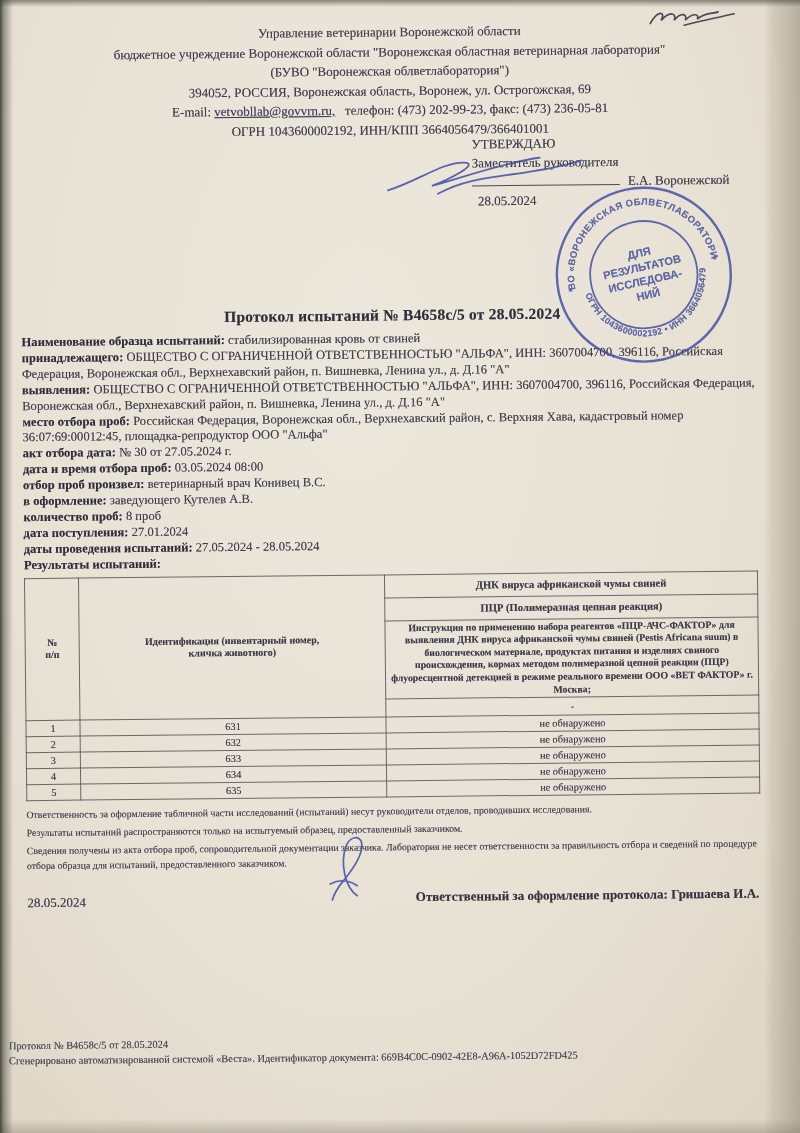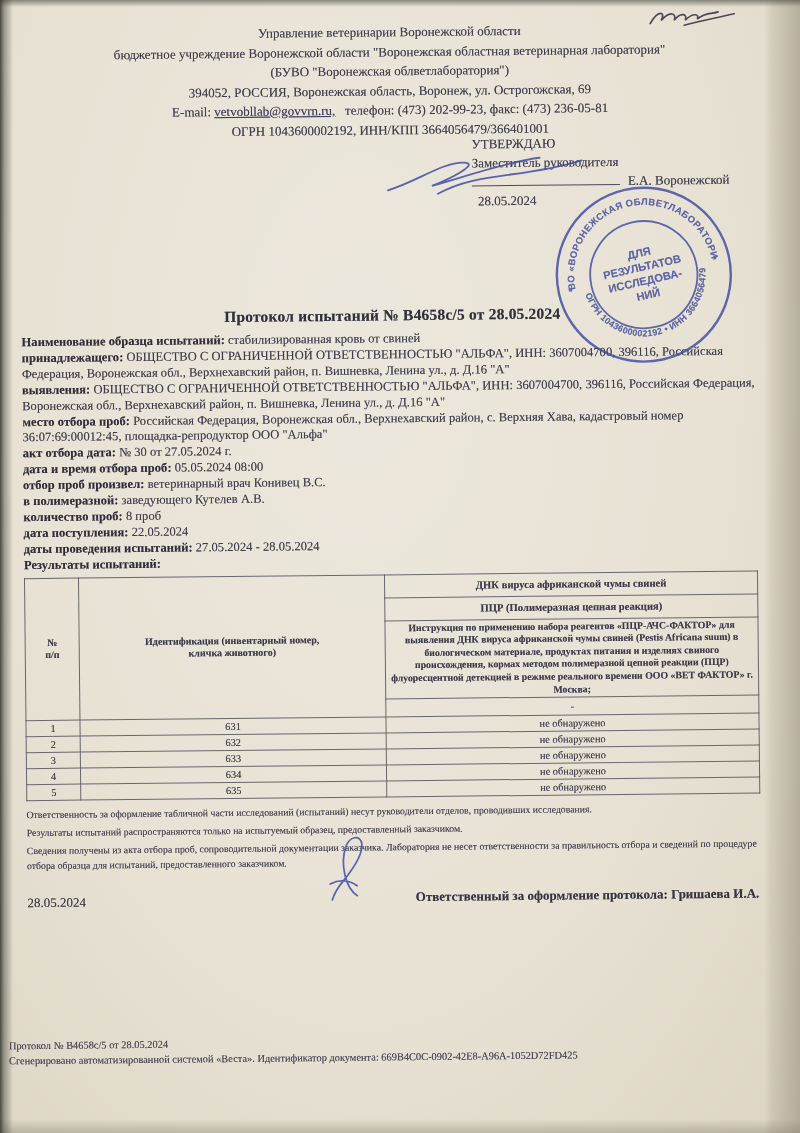--- a/index.html
+++ b/index.html
@@ -110,25 +110,25 @@
   </svg>
 
   <div class="title">Протокол испытаний № В4658с/5 от 28.05.2024</div>
 
   <div class="details">
     <p><b>Наименование образца испытаний:</b> <span>стабилизированная кровь от свиней</span></p>
     <p><b>принадлежащего:</b> <span>ОБЩЕСТВО С ОГРАНИЧЕННОЙ ОТВЕТСТВЕННОСТЬЮ "АЛЬФА", ИНН: 3607004700, 396116, Российская Федерация, Воронежская обл., Верхнехавский район, п. Вишневка, Ленина ул., д. Д.16 "А"</span></p>
     <p><b>выявления:</b> <span>ОБЩЕСТВО С ОГРАНИЧЕННОЙ ОТВЕТСТВЕННОСТЬЮ "АЛЬФА", ИНН: 3607004700, 396116, Российская Федерация, Воронежская обл., Верхнехавский район, п. Вишневка, Ленина ул., д. Д.16 "А"</span></p>
     <p><b>место отбора проб:</b> <span>Российская Федерация, Воронежская обл., Верхнехавский район, с. Верхняя Хава, кадастровый номер 36:07:69:00012:45, площадка-репродуктор ООО "Альфа"</span></p>
     <p><b>акт отбора дата:</b> <span>№ 30 от 27.05.2024 г.</span></p>
-    <p><b>дата и время отбора проб:</b> <span>05.05.2024 08:00</span></p>
+    <p><b>дата и время отбора проб:</b> <span>03.05.2024 08:00</span></p>
     <p><b>отбор проб произвел:</b> <span>ветеринарный врач Конивец В.С.</span></p>
-    <p><b>в полимеразной:</b> <span>заведующего Кутелев А.В.</span></p>
+    <p><b>в оформление:</b> <span>заведующего Кутелев А.В.</span></p>
     <p><b>количество проб:</b> <span>8 проб</span></p>
-    <p><b>дата поступления:</b> <span>22.05.2024</span></p>
+    <p><b>дата поступления:</b> <span>27.01.2024</span></p>
     <p><b>даты проведения испытаний:</b> <span>27.05.2024 - 28.05.2024</span></p>
     <p><b>Результаты испытаний:</b></p>
   </div>
 
   <table class="res">
     <tbody>
       <tr>
         <td class="c1" rowspan="4">№
 п/п</td>
         <td class="c2" rowspan="4"><span>Идентификация (инвентарный номер, кличка животного)</span></td>

